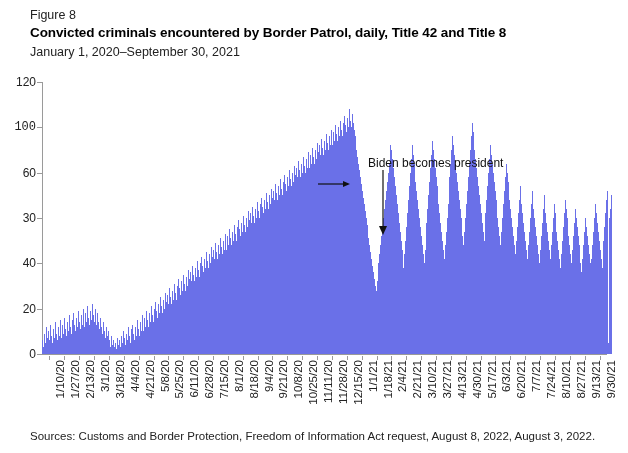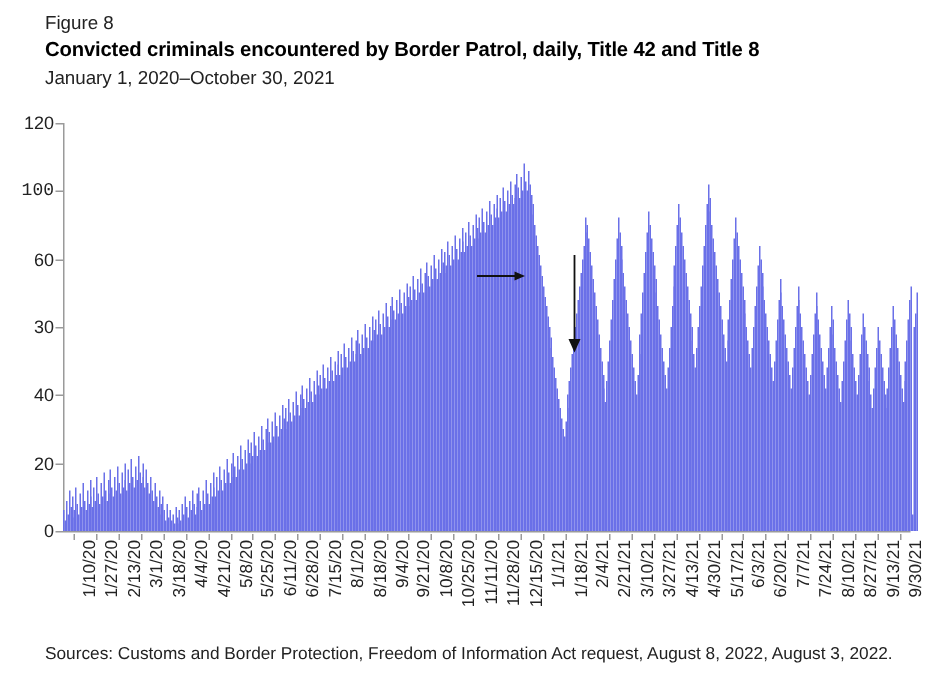--- a/index.html
+++ b/index.html
@@ -82,21 +82,21 @@
   .source{
     position:absolute;left:30px;top:430px;
     font-size:11.5px;color:#222;
   }
 </style>
 </head>
 <body>
 
 <div class="fig-label">Figure 8</div>
 <div class="fig-title">Convicted criminals encountered by Border Patrol, daily, Title 42 and Title 8</div>
-<div class="fig-subtitle">January 1, 2020–October 30, 2021</div>
+<div class="fig-subtitle">January 1, 2020–September 30, 2021</div>
 
 <div class="plot-wrap">
   <div class="axis-left"></div>
   <div class="axis-bottom"></div>
 
   <div class="plot">
     <div id="yticks">
         <div class="ytick" style="top: 272px;">0</div>
         <div class="ytickmark" style="top: 272px;"></div>
         <div class="ytick" style="top: 226.667px;">20</div>
@@ -806,20 +806,21 @@
       <div class="xtickmark" style="left: 512.961px;"></div>
       <div class="xlab" style="left: 517.961px;">8/10/21</div>
       <div class="xtickmark" style="left: 527.829px;"></div>
       <div class="xlab" style="left: 532.829px;">8/27/21</div>
       <div class="xtickmark" style="left: 542.697px;"></div>
       <div class="xlab" style="left: 547.697px;">9/13/21</div>
       <div class="xtickmark" style="left: 557.566px;"></div>
       <div class="xlab" style="left: 562.566px;">9/30/21</div>
     </div>
 
+  <div class="annot annot-biden">Biden becomes president</div>
 
   <svg class="arrow-svg">
     <line x1="318" y1="114" x2="348" y2="114" stroke="#111" stroke-width="1.2"></line>
     <polygon points="350,114 343,111 343,117" fill="#111"></polygon>
     <line x1="383" y1="100" x2="383" y2="160" stroke="#111" stroke-width="1.2"></line>
     <polygon points="383,165 379,156 387,156" fill="#111"></polygon>
   </svg>
 </div>
 
 <div class="source">Sources: Customs and Border Protection, Freedom of Information Act request, August 8, 2022, August 3, 2022.</div>

